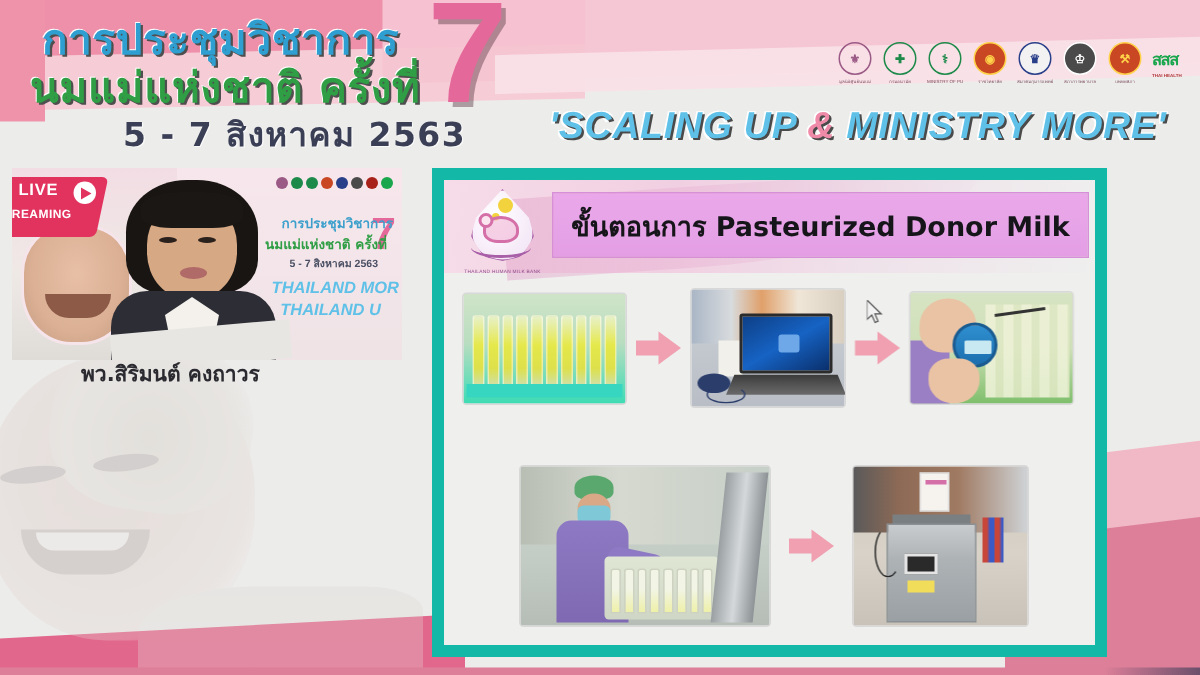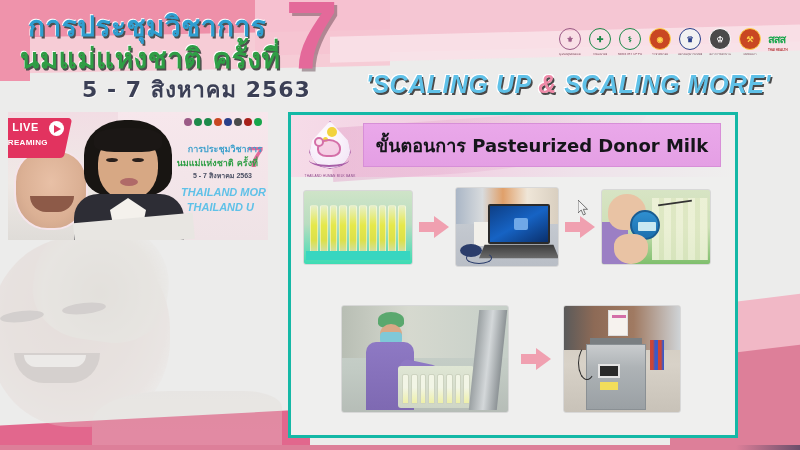--- a/index.html
+++ b/index.html
@@ -241,21 +241,21 @@
   }
   .speaker-name {
     position: absolute; left: 54px; top: 238px;
     font-size: 14px; font-weight: bold; color: #2a2a30; white-space: nowrap;
     font-family: "DejaVu Sans", "Liberation Sans", sans-serif;
   }
 
   
   .slide-panel {
     position: absolute; left: 288px; top: 112px; width: 450px; height: 326px;
-    background: #ffffff; border: 3px solid #14b8a6;
+    background: #ffffff; border: 8px solid #14b8a6;
     overflow: hidden;
   }
   .slide-inner { position: absolute; inset: 0; background: #efefee; }
   .slide-hdr-bg {
     position: absolute; left:0; top:0; width: 100%; height: 62px;
     background: linear-gradient(100deg,#f6dce8 0%, #f1cfe2 35%, #efe2ea 65%, #efefee 100%);
   }
   .slide-hdr-swoosh {
     position:absolute; left:40px; top:2px; width: 320px; height: 54px;
     background: linear-gradient(90deg, rgba(226,160,200,.45), rgba(240,210,230,.1));
@@ -384,21 +384,21 @@
     <div class="wm-eye r"></div>
     <div class="wm-mouth"></div>
     <div class="wm-teeth"></div>
     <div class="wm-body"></div>
   </div>
 
   <div class="hdr-line1">การประชุมวิชาการ</div>
   <div class="hdr-line2">นมแม่แห่งชาติ ครั้งที่</div>
   <div class="hdr-date">5 - 7 สิงหาคม 2563</div>
   <div class="big-seven">7</div>
-  <div class="slogan"><span>'SCALING UP </span><span class="amp">&amp;</span><span> SCALING MORE'</span></div>
+  <div class="slogan"><span>'SCALING UP </span><span class="amp">&amp;</span><span> MINISTRY MORE'</span></div>
 
   <div class="logos">
     <div class="logo l1">
         <div class="disc">⚜</div>
         <div class="cap">มูลนิธิศูนย์นมแม่</div>
       </div>
     <div class="logo l2">
         <div class="disc">✚</div>
         <div class="cap">กรมอนามัย</div>
       </div>
@@ -456,20 +456,21 @@
       <div class="vt-suit"></div>
       <div class="vt-shirt"></div>
       <div class="vt-paper"></div>
     </div>
     <div class="live-badge">
       <div class="lb-top">LIVE</div>
       <div class="lb-play"></div>
       <div class="lb-bot">STREAMING</div>
     </div>
   </div>
+  <div class="speaker-name">พว.สิริมนต์  คงถาวร</div>
 
   <div class="slide-panel">
     <div class="slide-inner">
       <div class="slide-hdr-bg">
         <div class="slide-hdr-swoosh"></div>
       </div>
 
       <div class="hm-logo">
         <div class="hm-drop"></div>
         <div class="hm-dot"></div>

